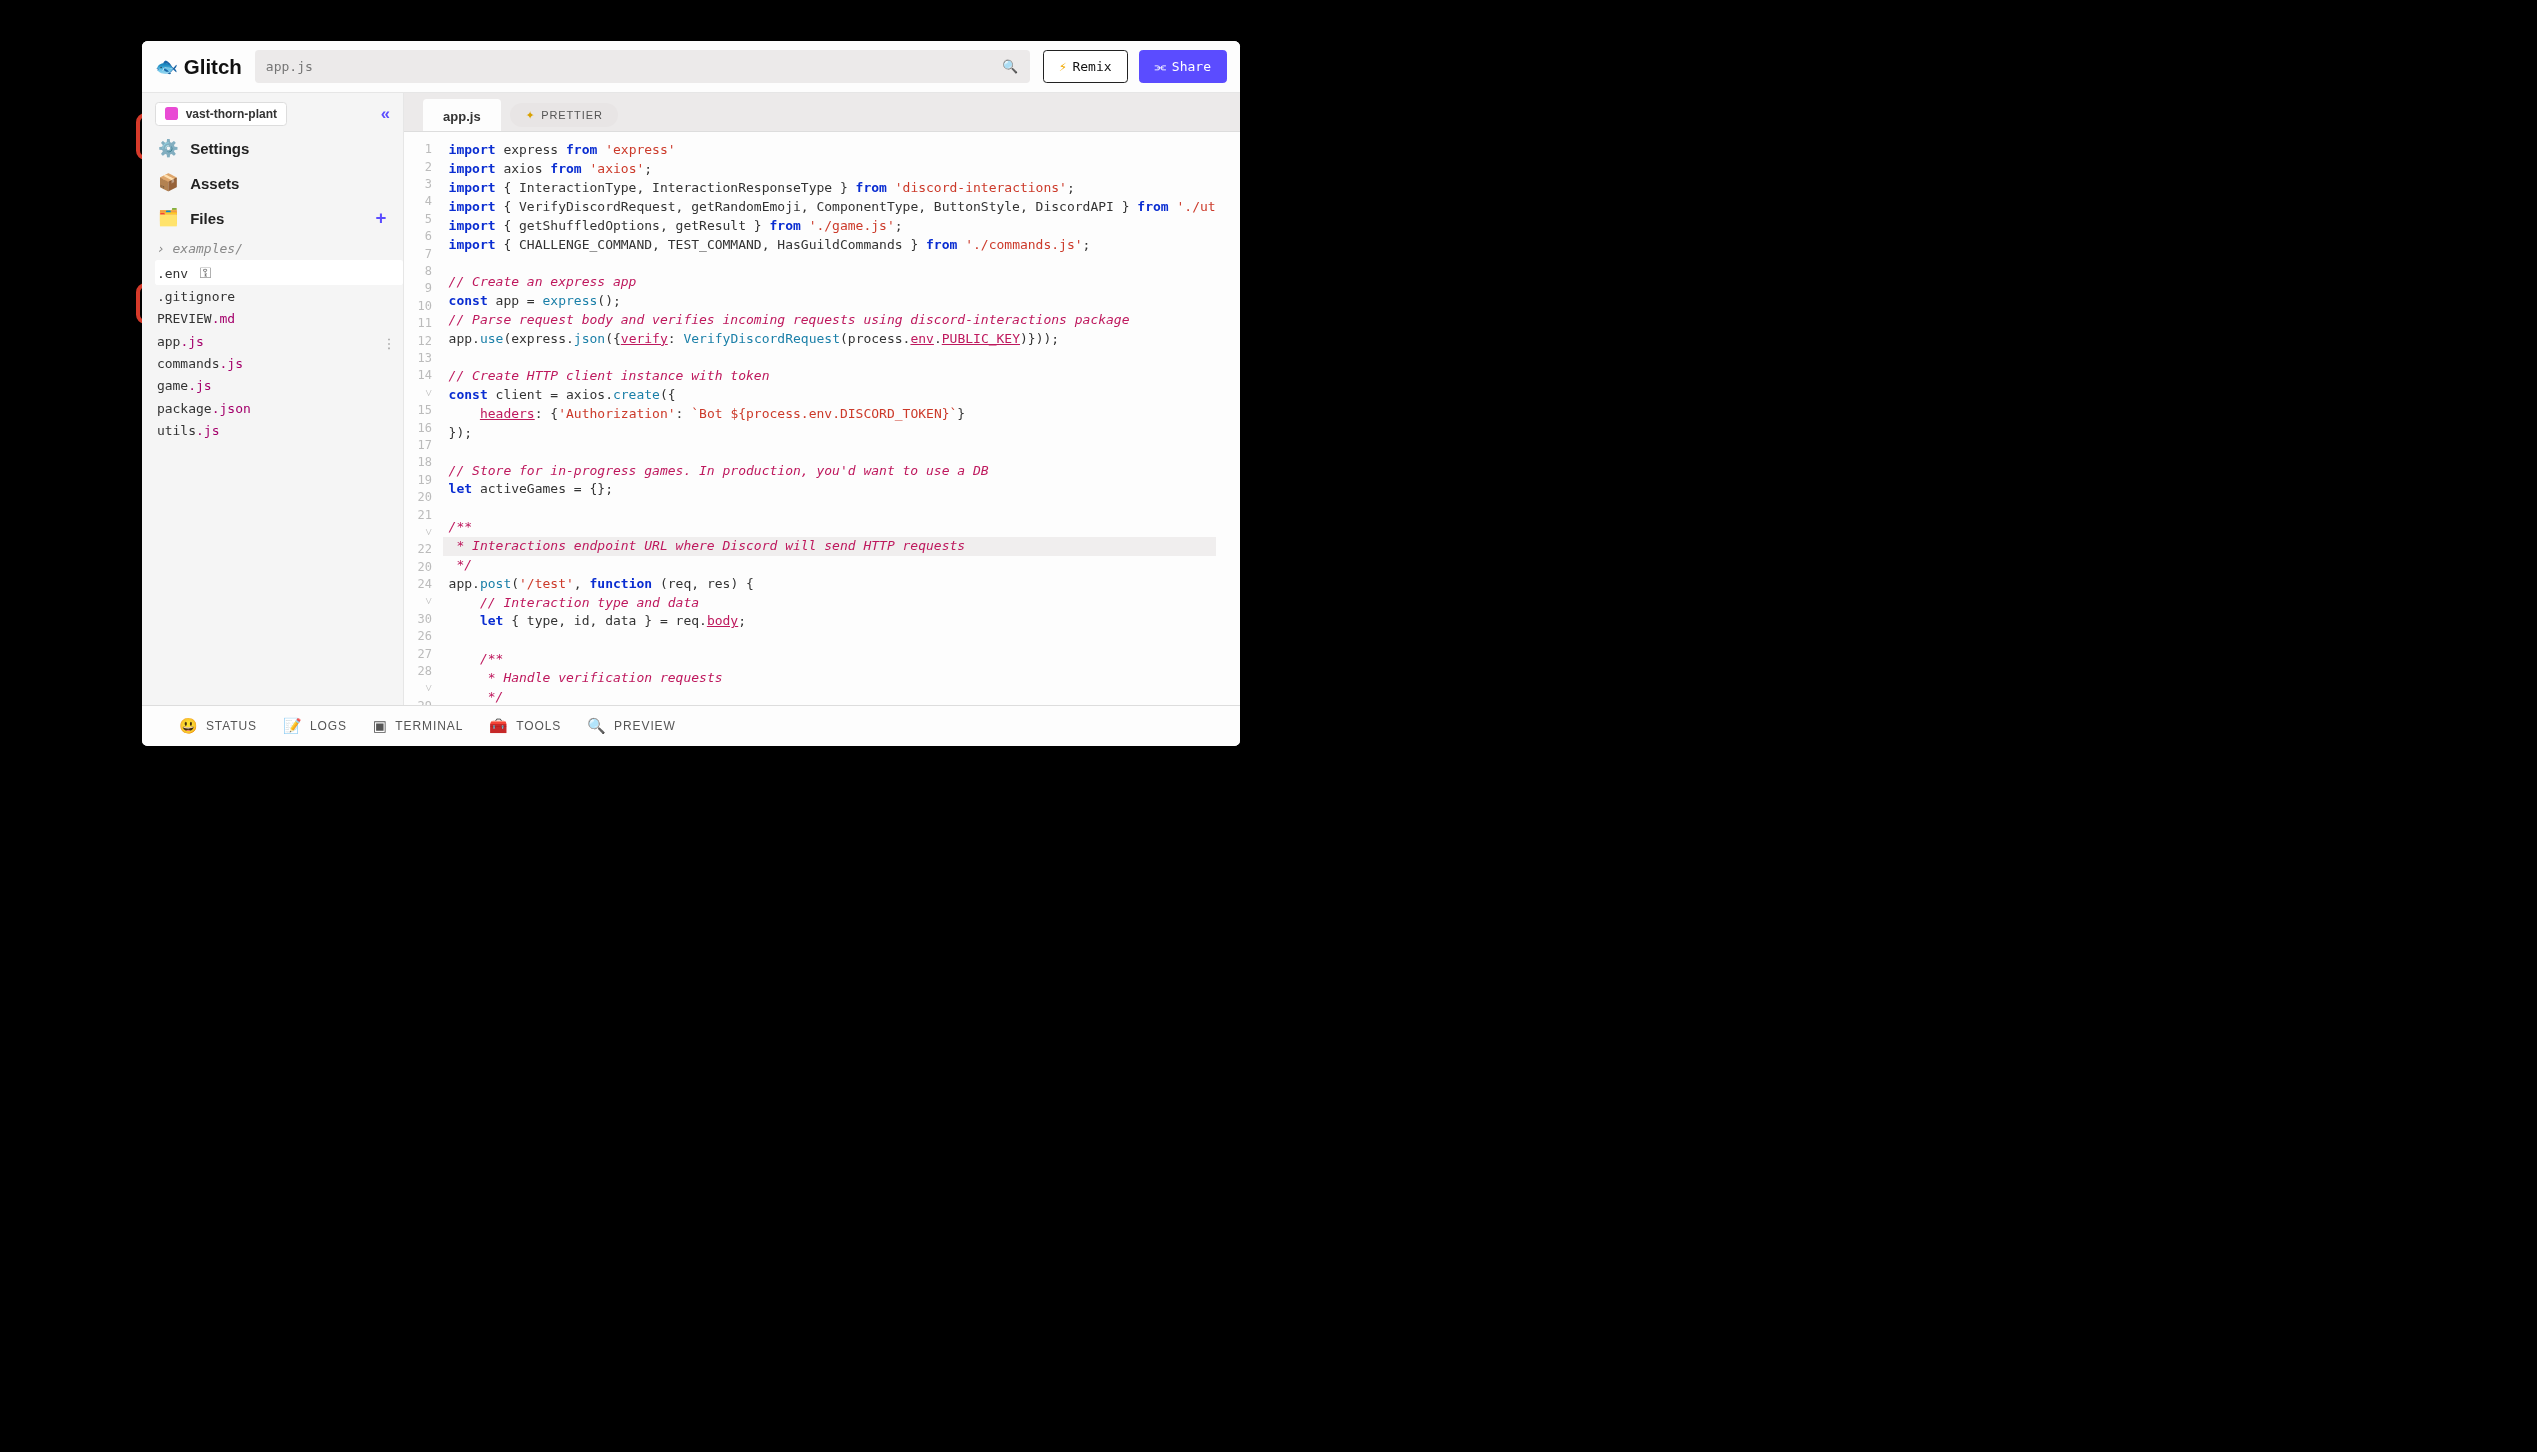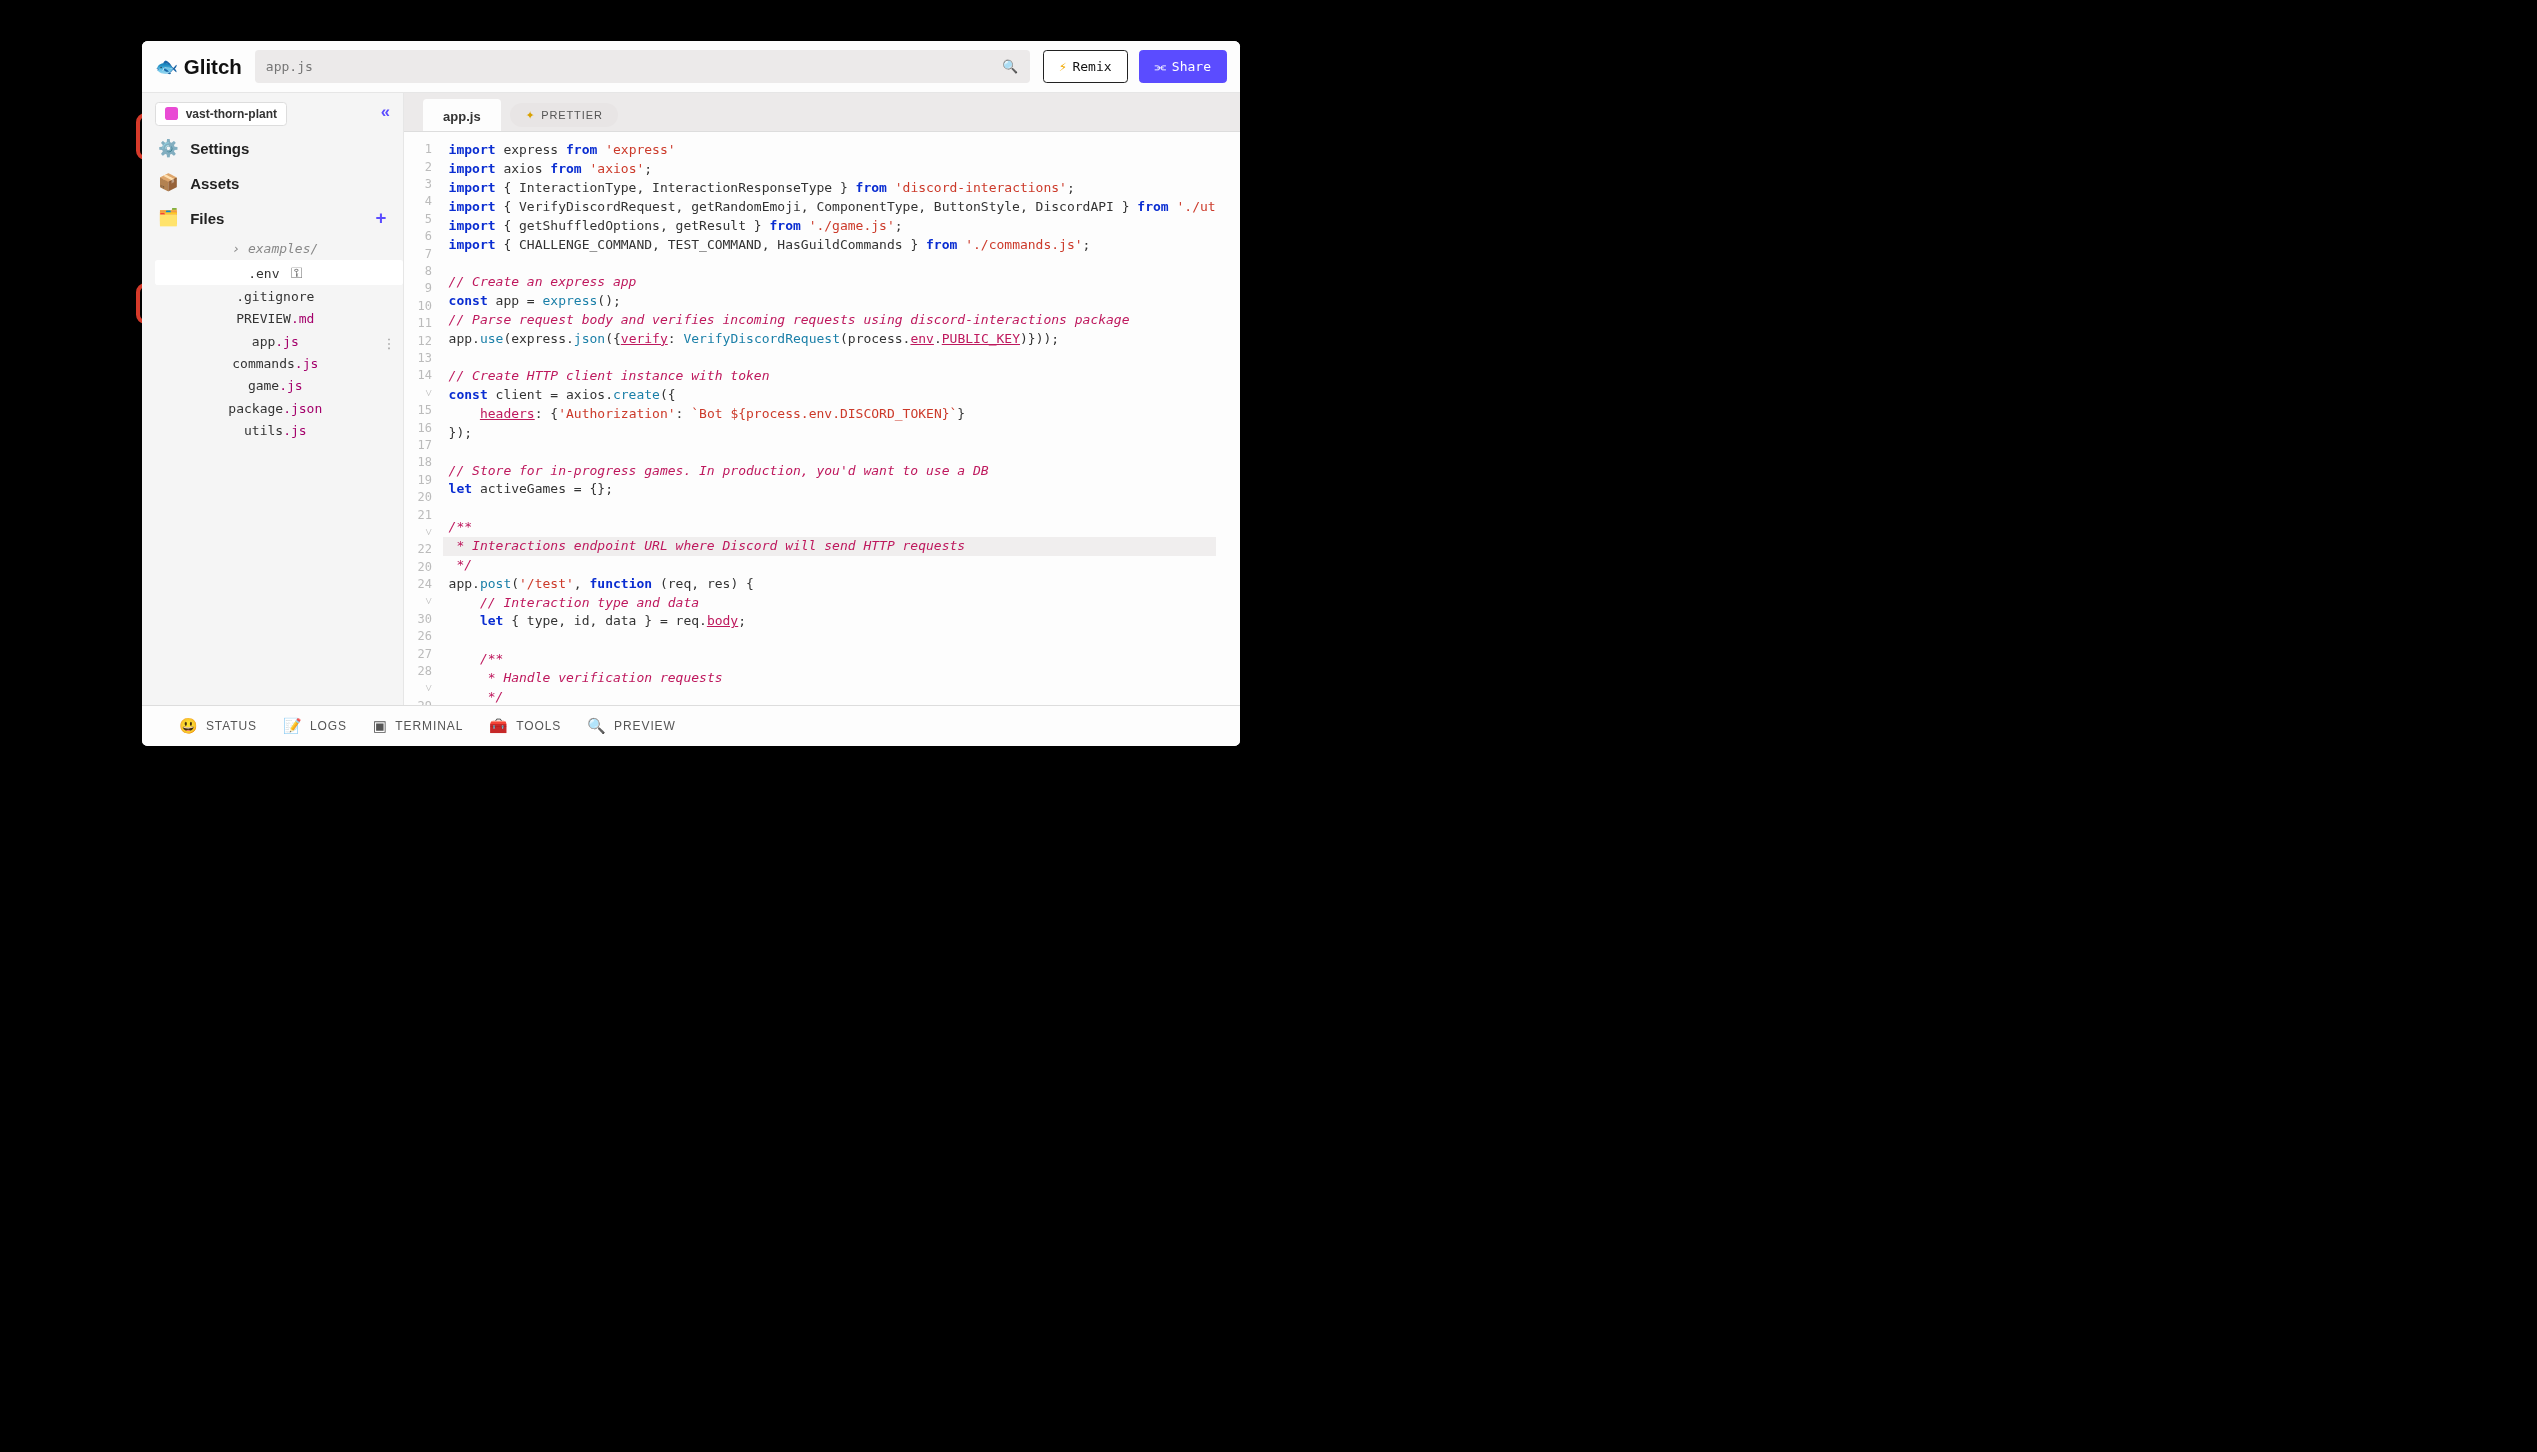--- a/index.html
+++ b/index.html
@@ -64,42 +64,42 @@
   
   .sidebar {
     width: 262px;
     background: #f5f5f5;
     display: flex;
     flex-direction: column;
     position: relative;
     border-right: 0.9px solid #e6e6e6;
   }
   .project-row {
-    display: flex; justify-content: space-between;
+    display: flex; align-items: center; justify-content: space-between;
     padding: 9.3px 13px 5.6px 13px;
   }
   .project-name-pill {
     display: flex; align-items: center; gap: 7.4px;
     background: #fff; border: 0.9px solid #ddd; border-radius: 3.7px;
     padding: 3.7px 9.3px; font-weight: 700; font-size: 12px; color: #333;
   }
   .project-icon {
     width: 13px; height: 13px; background: #e94bd4; border-radius: 2.8px;
     display: inline-block;
   }
   .collapse-icon { color: #5b4cff; font-size: 16.7px; font-weight: 700; cursor: pointer; }
   .side-item {
     display: flex; align-items: center; gap: 11px;
     padding: 7.4px 16.7px; font-size: 15px; font-weight: 700; color: #222;
     cursor: pointer;
   }
   .side-item .icon { width: 20.5px; text-align: center; font-size: 16.7px; }
   .files-header { display: flex; align-items: center; justify-content: space-between; padding-right: 16.7px; }
   .plus-icon { color: #5b4cff; font-size: 18.6px; font-weight: 700; cursor: pointer; }
-  .file-list { padding: 1.9px 0 0 13px; font-family: "SFMono-Regular", Menlo, Consolas, monospace; font-size: 13px; text-align: center; }
+  .file-list { padding: 1.9px 0 0 13px; font-family: "SFMono-Regular", Menlo, Consolas, monospace; font-size: 13px; }
   .file-item { padding: 3.7px 9.3px 3.7px 1.9px; cursor: pointer; color: #333; white-space: nowrap; position: relative; }
   .file-item .ext, .file-item .examples { color: #a4006b; }
   .file-item.folder { color: #888; font-style: italic; }
   .file-item.selected { background: #fff; border-radius: 2.8px; }
   .file-item .more { position: absolute; right: 7.4px; top: 5.6px; color: #999; font-size: 13px; }
   .eye-icon { color: #666; margin-left: 3.7px; font-size: 15px; }
   
   .editor-area { flex: 1; display: flex; flex-direction: column; background: #eceaea; min-width: 0; }
   .tab-row {
     height: 39px; display: flex; align-items: flex-end; gap: 9.3px; padding-left: 18.6px;

